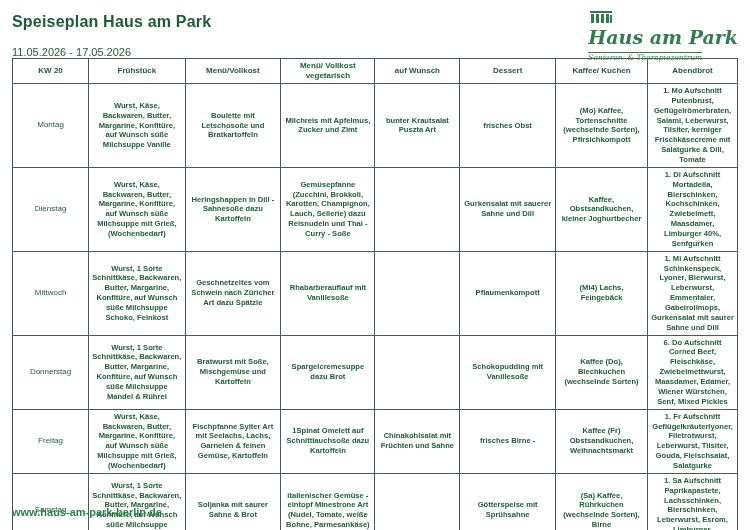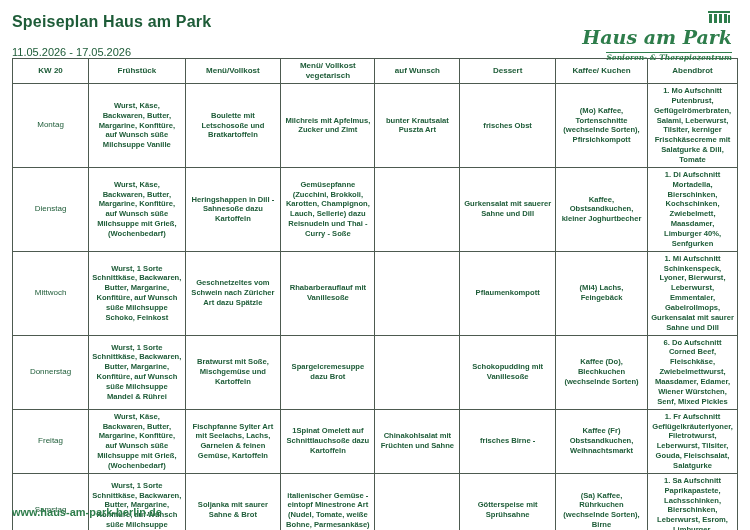--- a/index.html
+++ b/index.html
@@ -6,24 +6,24 @@
   html, body { width: 750px; height: 530px; background: #ffffff; overflow: hidden; }
   body { font-family: "Liberation Sans", sans-serif; color: #1e5c38; position: relative; }
 
   .page { width: 750px; height: 530px; padding: 10px 12px 0 12px; position: relative; }
 
   .topbar { display: flex; justify-content: space-between; align-items: flex-start; height: 46px; }
   .title-block { padding-top: 3px; }
   .page-title { font-size: 16px; font-weight: bold; color: #1e5c38; letter-spacing: 0.2px; }
   .date-range { font-size: 11px; color: #1e5c38; margin-top: 15px; }
 
-  .logo { text-align: right; color: #2e7d4b; margin-right: 6px; line-height: 1; }
+  .logo { text-align: left; color: #2e7d4b; line-height: 1; }
   .logo-icon { display: block; margin: 0 auto 1px auto; }
   .logo-name { font-family: "DejaVu Serif", serif; font-style: italic; font-size: 19px; font-weight: bold; color: #2e7d4b; }
-  .logo-sub { font-family: "DejaVu Serif", serif; font-style: italic; font-size: 7.5px; font-weight: bold; color: #2e7d4b; margin-top: 2px; border-top: 1px solid #2e7d4b; padding-top: 1px; display: inline-block; }
+  .logo-sub { font-family: "DejaVu Serif", serif; font-style: italic; font-size: 7.5px; font-weight: normal; color: #2e7d4b; margin-top: 2px; border-top: 1px solid #2e7d4b; padding-top: 1px; display: inline-block; }
 
   table.mealplan { width: 726px; border-collapse: collapse; table-layout: fixed; margin-top: 2px; }
   table.mealplan th, table.mealplan td {
     border: 1px solid #4d5a50;
     text-align: center;
     vertical-align: middle;
     padding: 2px 3px;
     color: #1e5c38;
     word-wrap: break-word;
   }

